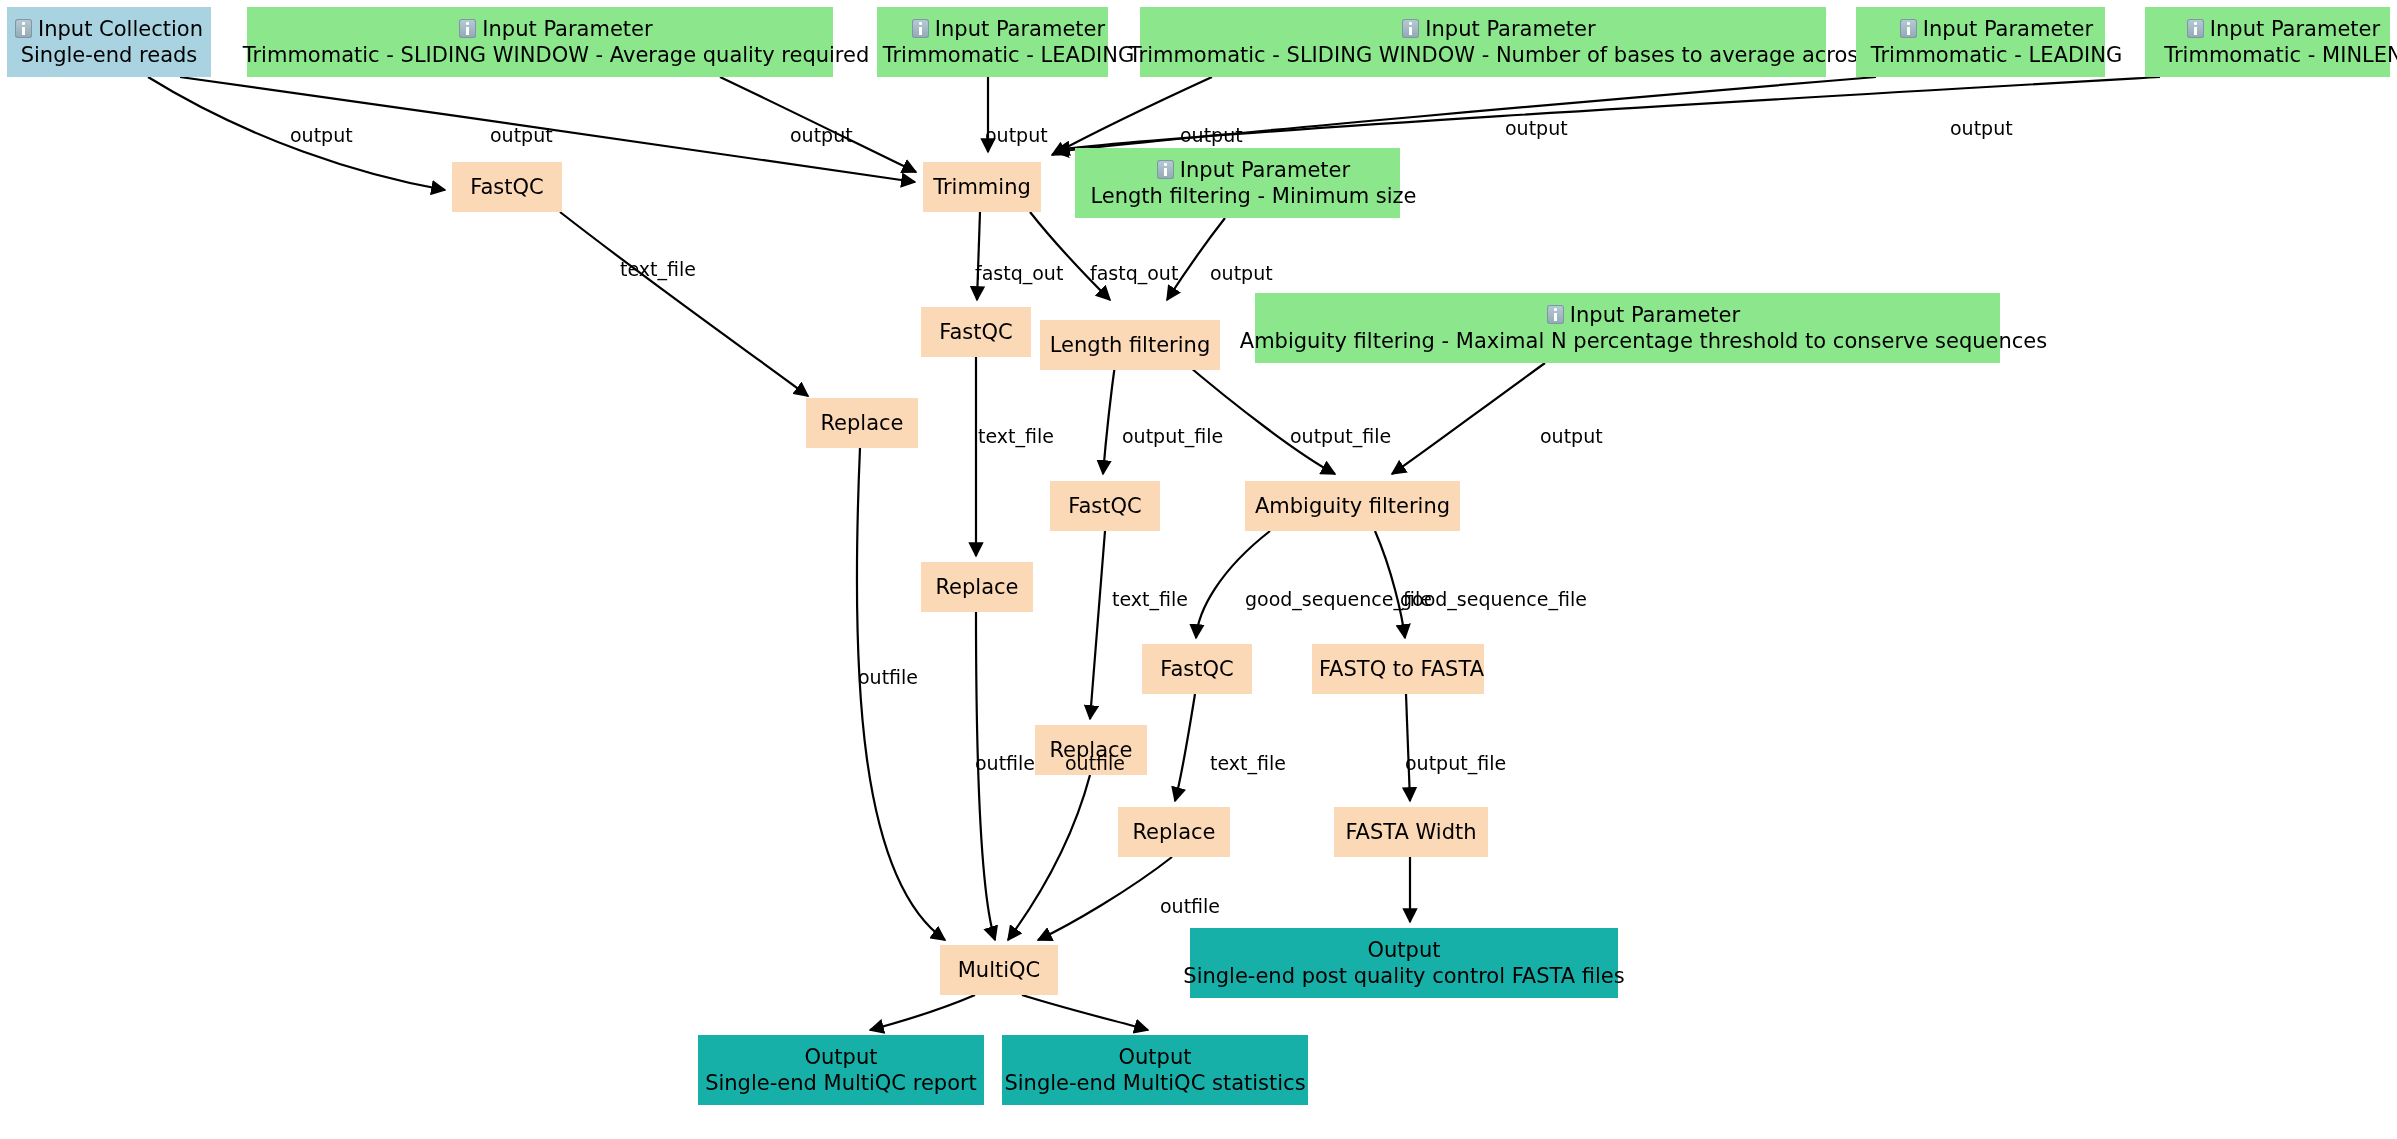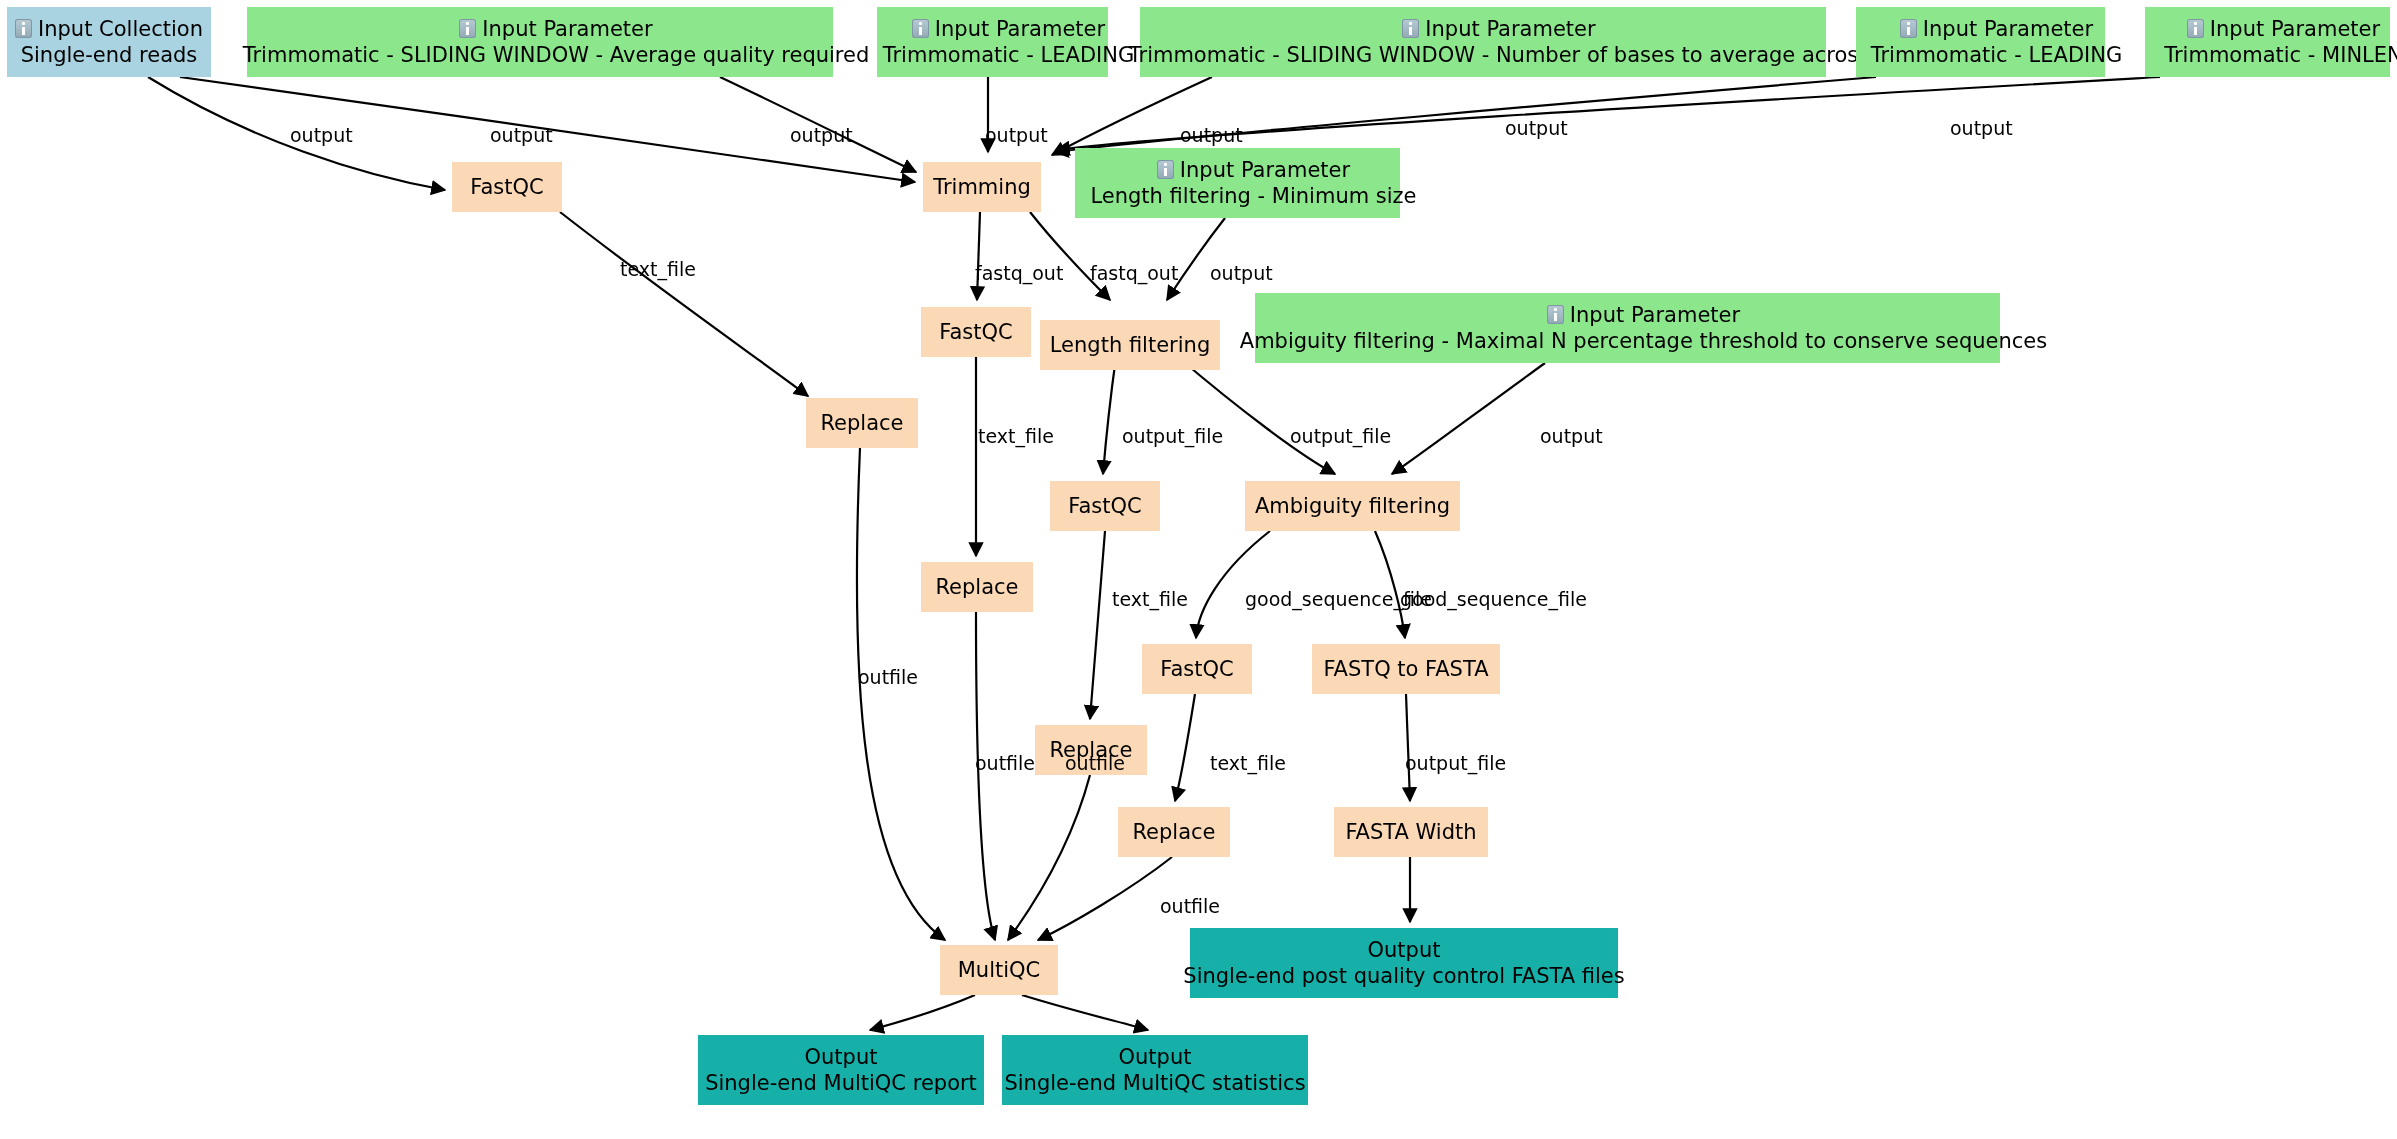--- a/index.html
+++ b/index.html
@@ -211,21 +211,21 @@
       </div>
       <div class="node node-step" style="left: 1245px; top: 481px; width: 215px; height: 50px;">
         <div>Ambiguity filtering</div>
       </div>
       <div class="node node-step" style="left: 921px; top: 562px; width: 112px; height: 50px;">
         <div>Replace</div>
       </div>
       <div class="node node-step" style="left: 1142px; top: 644px; width: 110px; height: 50px;">
         <div>FastQC</div>
       </div>
-      <div class="node node-step" style="left: 1312px; top: 644px; width: 188px; height: 50px;">
+      <div class="node node-step" style="left: 1312px; top: 644px; width: 172px; height: 50px; align-items: flex-end;">
         <div>FASTQ to FASTA</div>
       </div>
       <div class="node node-step" style="left: 1035px; top: 725px; width: 112px; height: 50px;">
         <div>Replace</div>
       </div>
       <div class="node node-step" style="left: 1334px; top: 807px; width: 154px; height: 50px; text-align: right;">
         <div>FASTA Width</div>
       </div>
       <div class="node node-step" style="left: 1118px; top: 807px; width: 112px; height: 50px;">
         <div>Replace</div>

